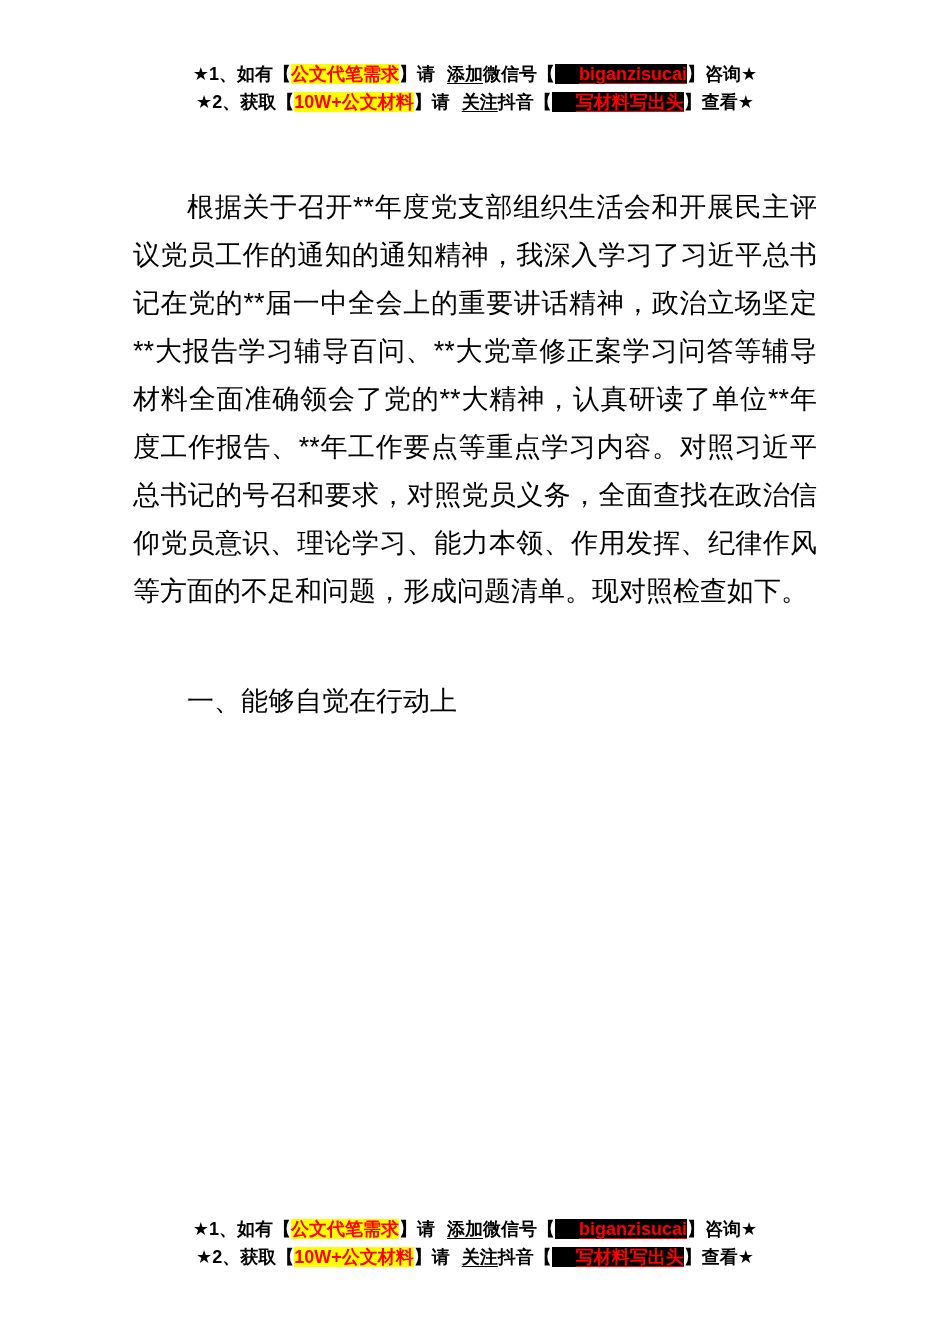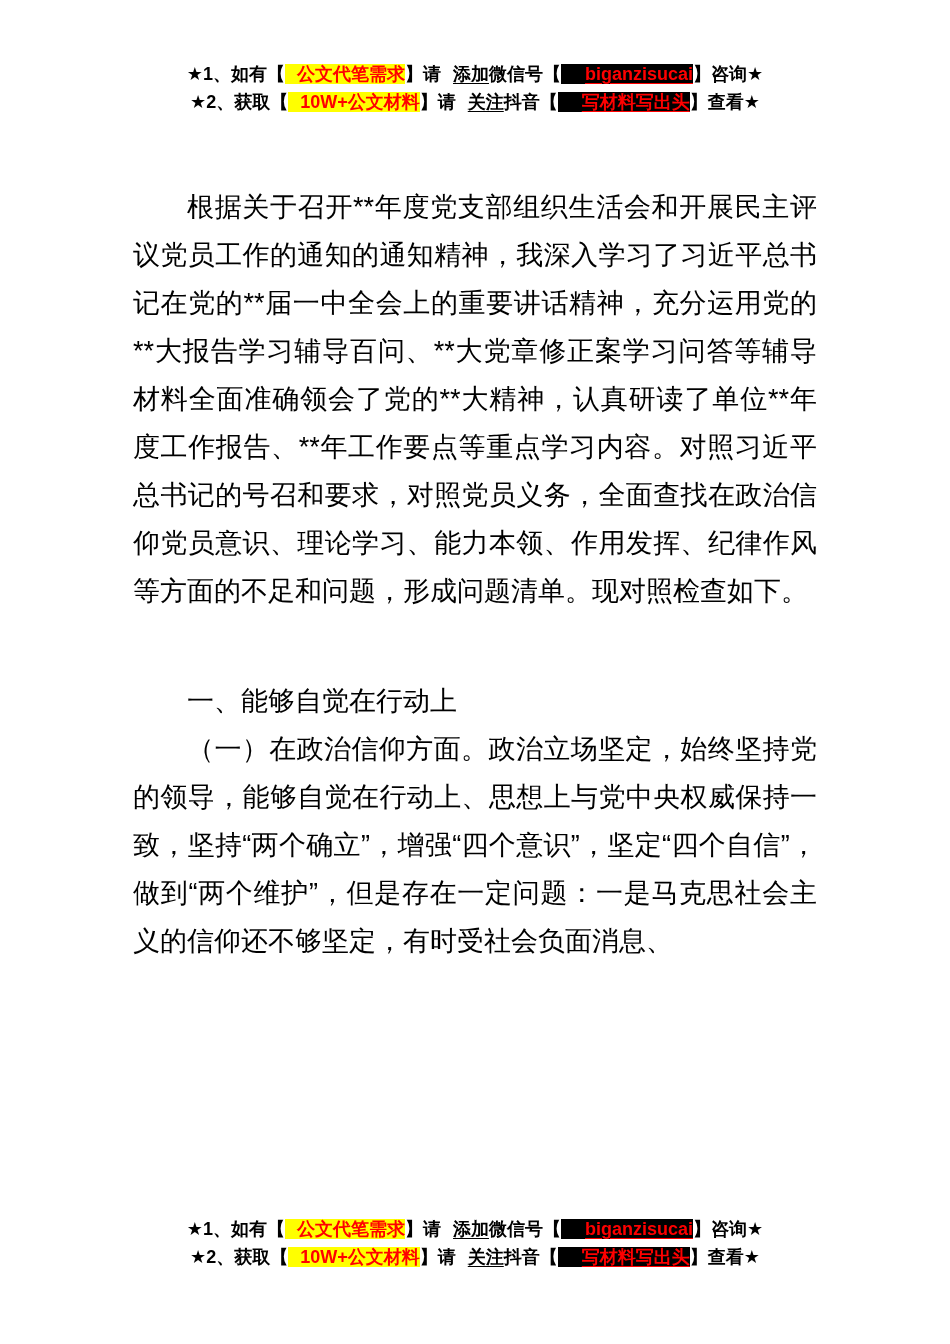--- a/index.html
+++ b/index.html
@@ -19,21 +19,20 @@
     line-height: 28px;
     font-weight: 700;
     text-align: center;
     white-space: nowrap;
   }
   .promo-top { padding-top: 60px; }
   .promo-bottom { position: absolute; top: 1215px; left: 0; right: 0; }
   .hl {
     background: #ffff00;
     color: #ff0000;
-    padding-left: 12px;
   }
   .hl-u {
     background: #000000;
     color: #ff0000;
     text-decoration: underline;
     text-underline-offset: 3px;
     padding-left: 24px;
   }
   .u {
     text-decoration: underline;
@@ -71,23 +70,22 @@
     <div>
       <span>★1、如有【</span><span class="hl">公文代笔需求</span><span>】请</span><span class="u">添加</span><span>微信号【</span><span class="hl-u">biganzisucai</span><span>】咨询★</span>
     </div>
     <div>
       <span>★2、获取【</span><span class="hl">10W+公文材料</span><span>】请</span><span class="u">关注</span><span>抖音【</span><span class="hl-u">写材料写出头</span><span>】查看★</span>
     </div>
   </div>
 
 
   <div class="content">
-    <p>根据关于召开**年度党支部组织生活会和开展民主评议党员工作的通知的通知精神，我深入学习了习近平总书记在党的**届一中全会上的重要讲话精神，充分运用党的**大报告学习辅导百问、**大党章修正案学习问答等辅导材料全面准确领会了党的**大精神，认真研读了单位**年度工作报告、**年工作要点等重点学习内容。对照习近平总书记的号召和要求，对照党员义务，全面查找在政治信仰党员意识、理论学习、能力本领、作用发挥、纪律作风等方面的不足和问题，形成问题清单。现对照检查如下。</p>
+    <p>根据关于召开**年度党支部组织生活会和开展民主评议党员工作的通知的通知精神，我深入学习了习近平总书记在党的**届一中全会上的重要讲话精神，政治立场坚定**大报告学习辅导百问、**大党章修正案学习问答等辅导材料全面准确领会了党的**大精神，认真研读了单位**年度工作报告、**年工作要点等重点学习内容。对照习近平总书记的号召和要求，对照党员义务，全面查找在政治信仰党员意识、理论学习、能力本领、作用发挥、纪律作风等方面的不足和问题，形成问题清单。现对照检查如下。</p>
     <p class="section-heading">一、能够自觉在行动上</p>
-    <p>（一）在政治信仰方面。政治立场坚定，始终坚持党的领导，能够自觉在行动上、思想上与党中央权威保持一致，坚持“两个确立”，增强“四个意识”，坚定“四个自信”，做到“两个维护”，但是存在一定问题：一是马克思社会主义的信仰还不够坚定，有时受社会负面消息、</p>
   </div>
 
   <div class="promo promo-bottom">
     <div>
       <span>★1、如有【</span><span class="hl">公文代笔需求</span><span>】请</span><span class="u">添加</span><span>微信号【</span><span class="hl-u">biganzisucai</span><span>】咨询★</span>
     </div>
     <div>
       <span>★2、获取【</span><span class="hl">10W+公文材料</span><span>】请</span><span class="u">关注</span><span>抖音【</span><span class="hl-u">写材料写出头</span><span>】查看★</span>
     </div>
   </div>

